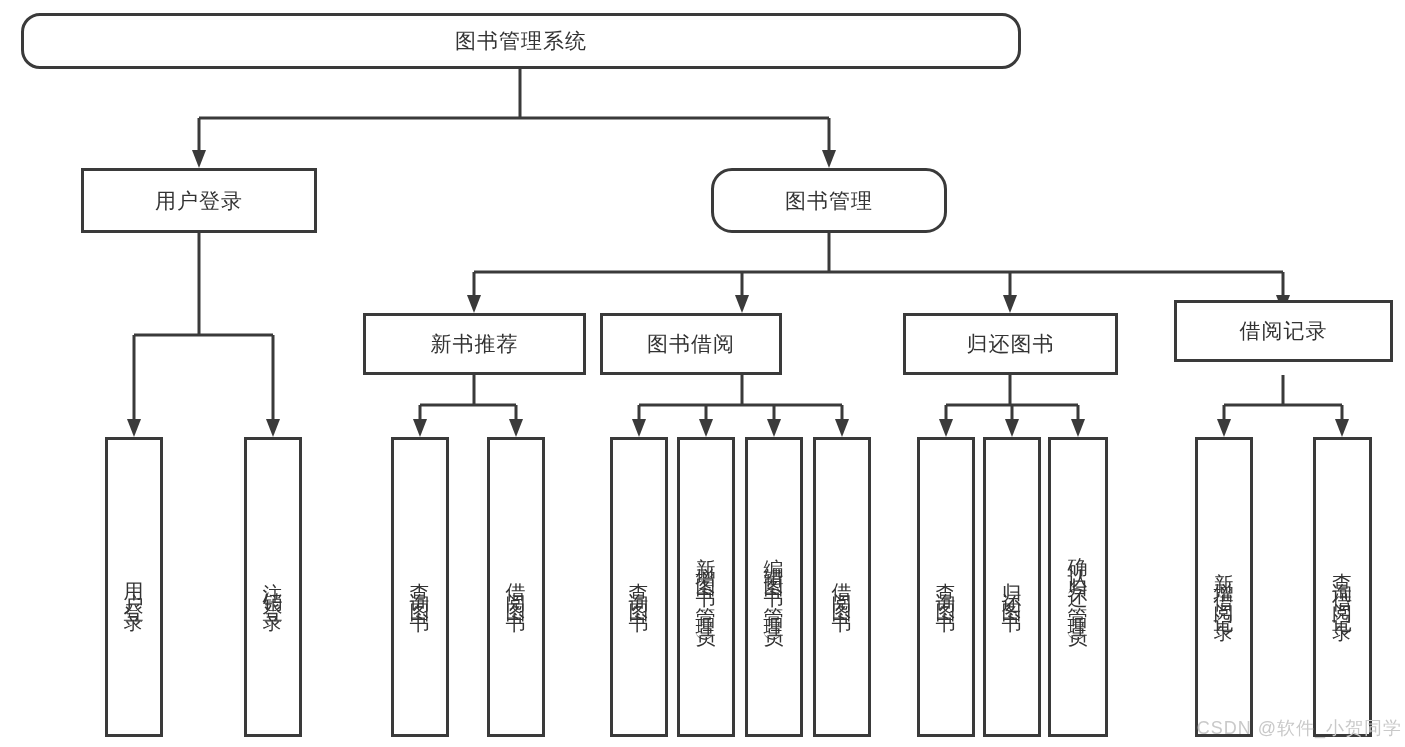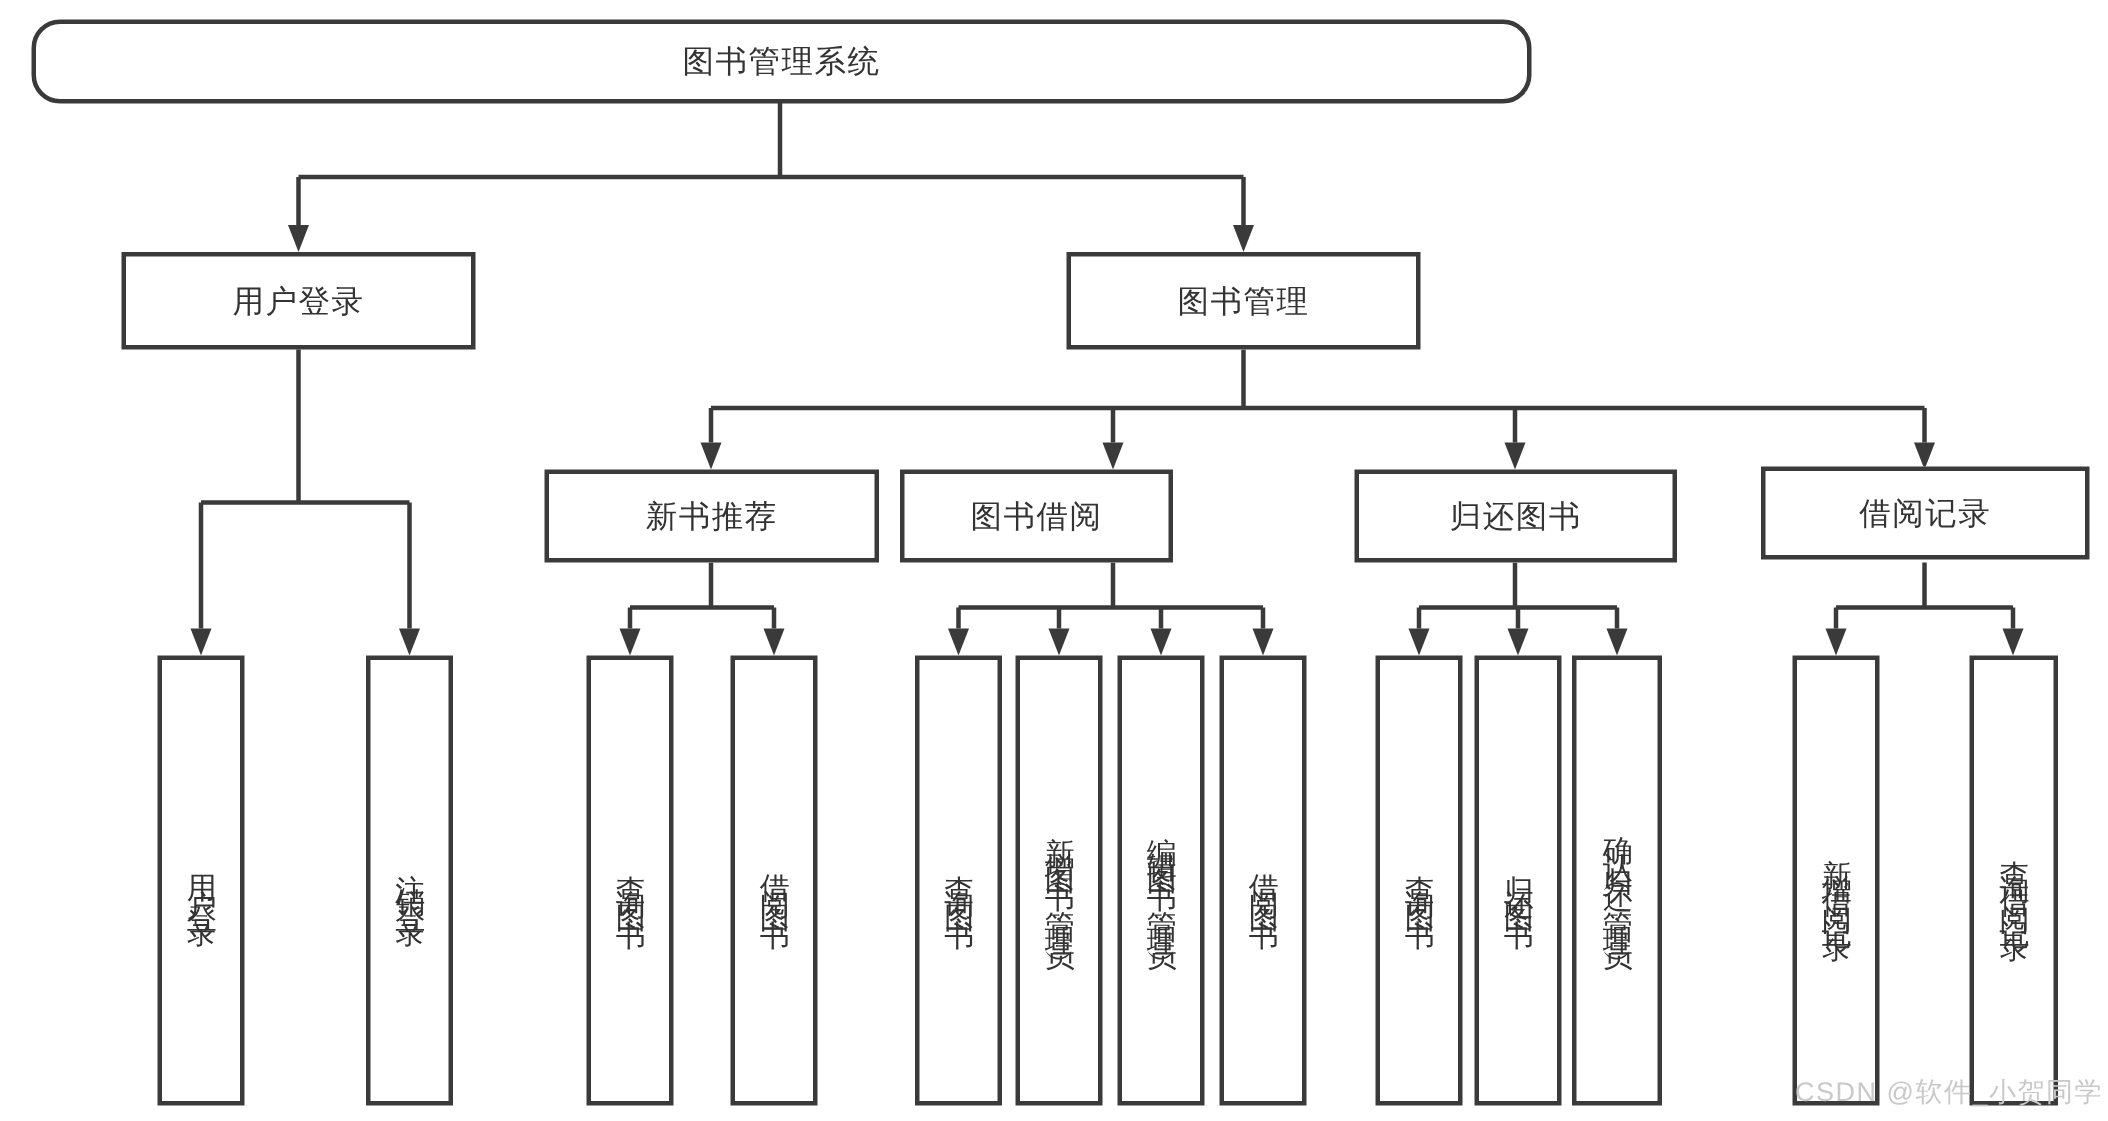--- a/index.html
+++ b/index.html
@@ -105,34 +105,34 @@
     <polygon points="1335,419 1349,419 1342,437"></polygon>
   </svg>
 
   <div class="node hbox" style="left:21px; top:13px; width:1000px; height:56px;border-radius:19px;">
     <span>图书管理系统</span>
   </div>
 
   <div class="node hbox" style="left:81px; top:168px; width:236px; height:65px;">
     <span>用户登录</span>
   </div>
-  <div class="node hbox" style="left:711px; top:168px; width:236px; height:65px;">
+  <div class="node hbox" style="left:711px; top:168px; width:236px; height:65px;border-radius:21px;">
     <span>图书管理</span>
   </div>
 
   <div class="node hbox" style="left:363px; top:313px; width:223px; height:62px;">
     <span>新书推荐</span>
   </div>
   <div class="node hbox" style="left:600px; top:313px; width:182px; height:62px;">
     <span>图书借阅</span>
   </div>
   <div class="node hbox" style="left:903px; top:313px; width:215px; height:62px;">
     <span>归还图书</span>
   </div>
-  <div class="node hbox" style="left:1174px; top:311px; width:219px; height:62px;">
+  <div class="node hbox" style="left:1174px; top:300px; width:219px; height:62px;">
     <span>借阅记录</span>
   </div>
 
   <div class="node vbox" style="left:105px; top:437px; width:58px; height:300px;">
     <span>用户登录</span>
   </div>
   <div class="node vbox" style="left:244px; top:437px; width:58px; height:300px;">
     <span>注销登录</span>
   </div>
   <div class="node vbox" style="left:391px; top:437px; width:58px; height:300px;">

